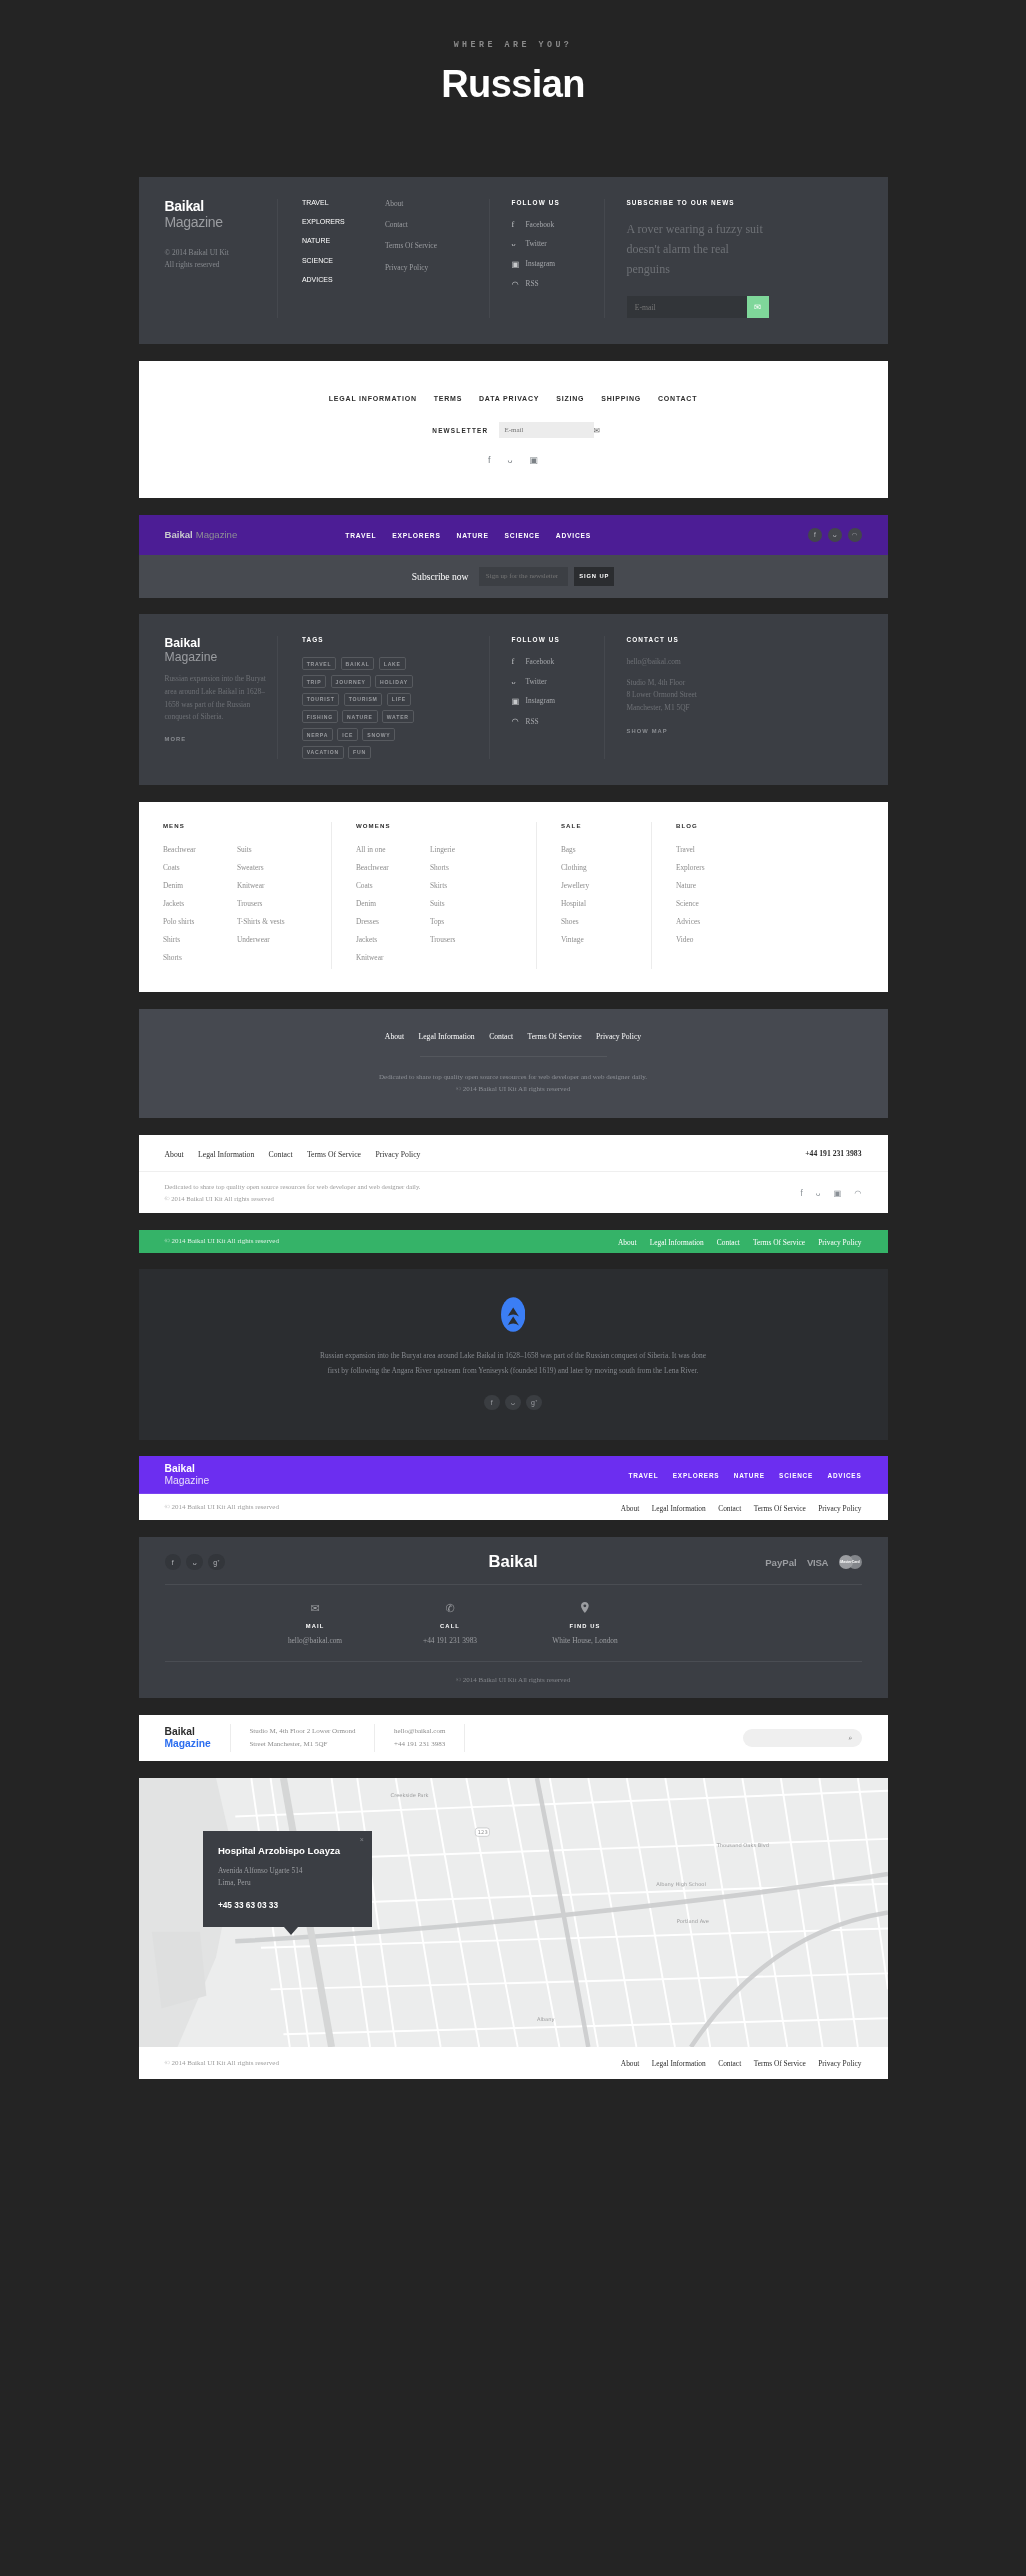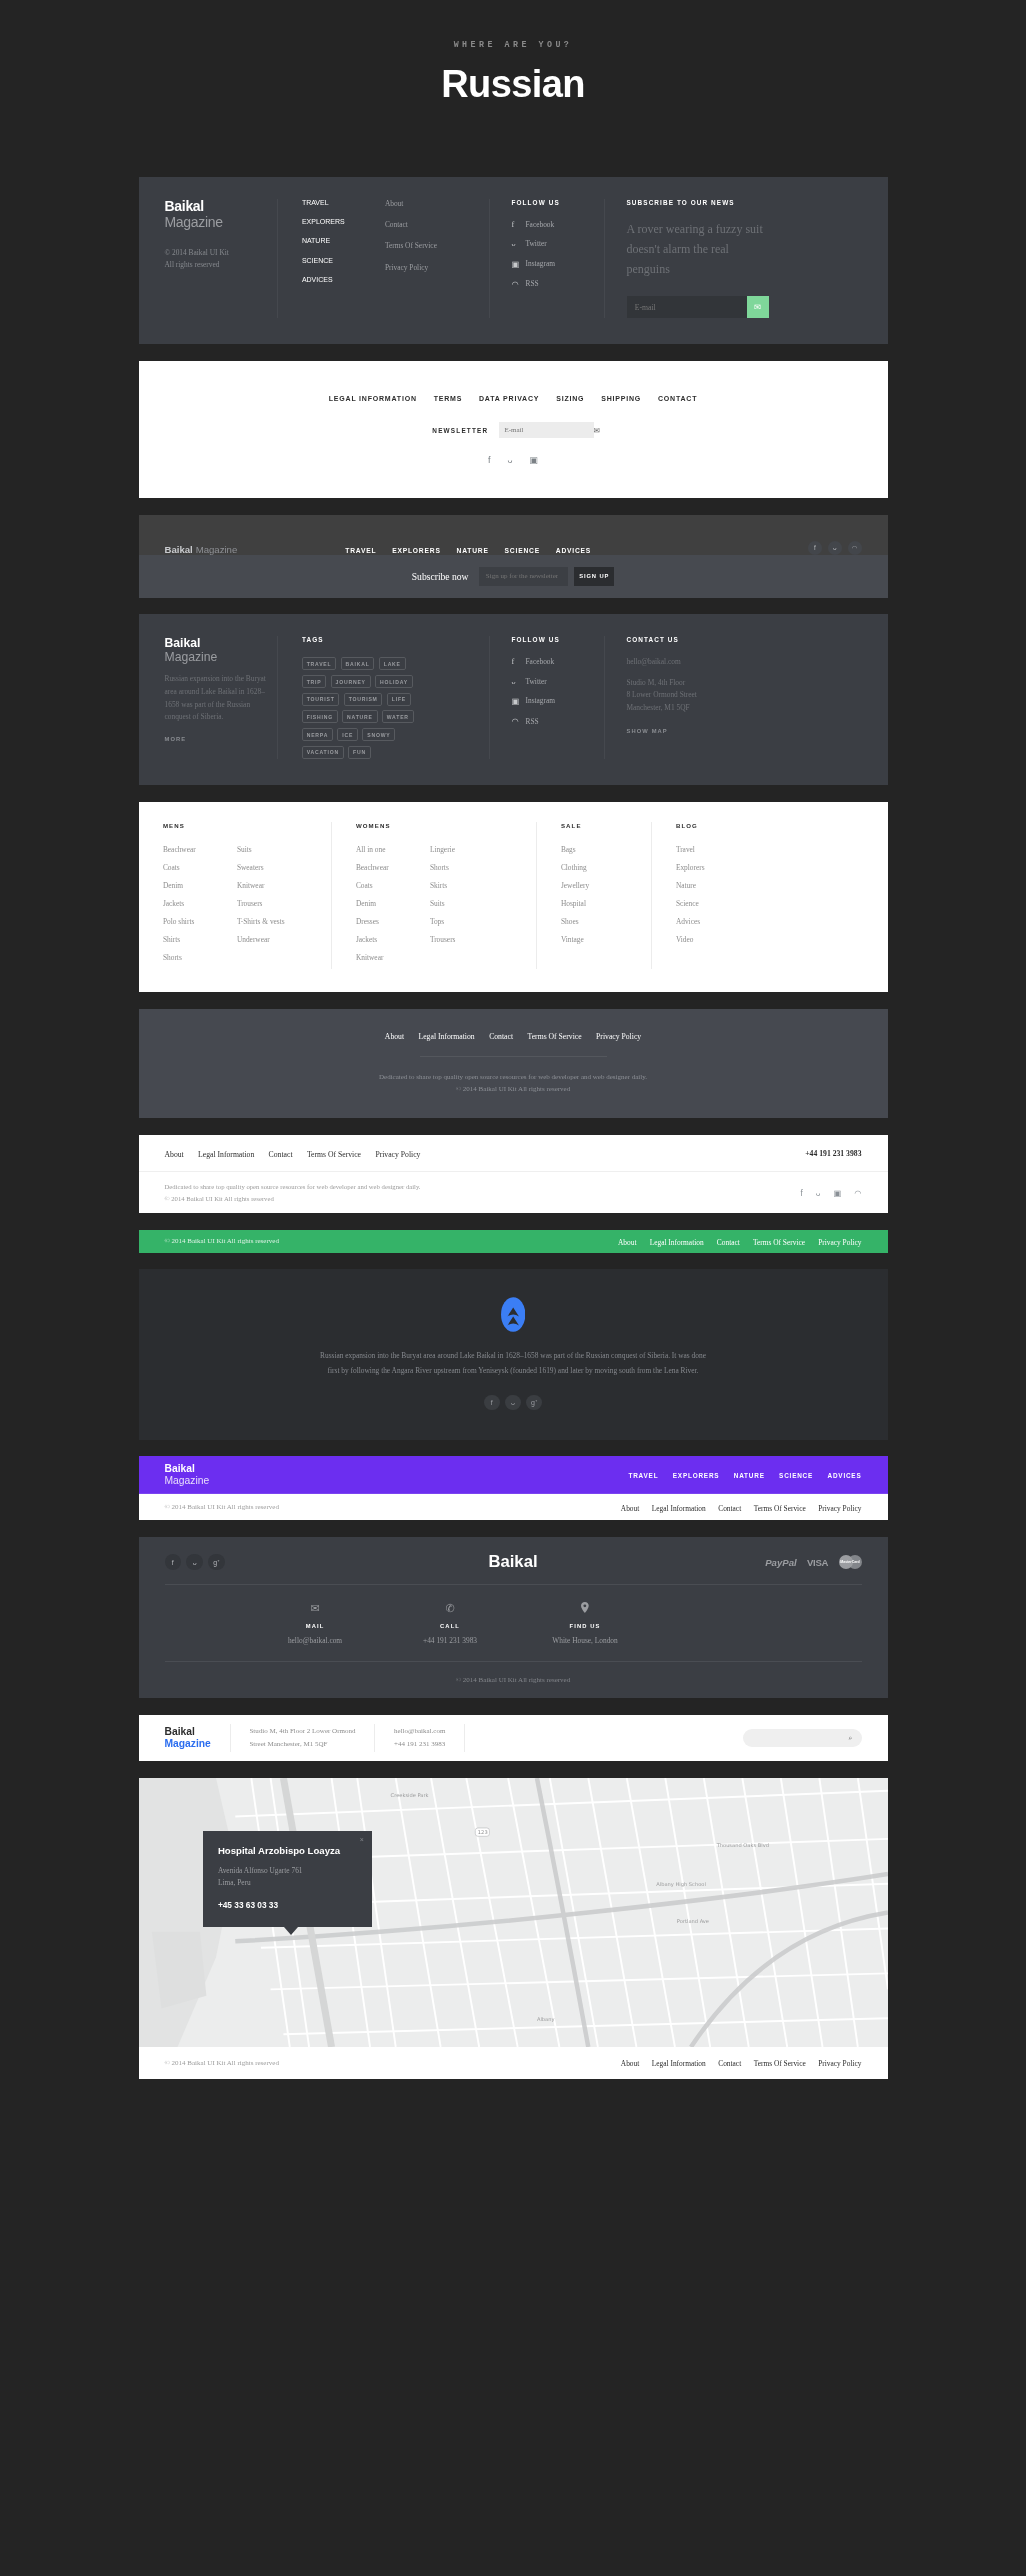--- a/index.html
+++ b/index.html
@@ -75,21 +75,21 @@
   .f2 .links a { color:#2c2c2c; font-size:7px; font-weight:bold; letter-spacing:0.8px; text-transform:uppercase; margin:0 7px;}
   .f2 .nlrow { margin-top:19px; display:flex; justify-content:center; align-items:center;}
   .f2 .nllab { color:#2c2c2c; font-size:6.4px; font-weight:bold; letter-spacing:1.2px; text-transform:uppercase; margin-right:10.3px;}
   .f2 .nlbox { width:95px; height:16.7px; background:#ececec; display:flex; align-items:center; padding:0 5.8px;}
   .f2 .nlbox input{ flex:1; border:0; background:transparent; outline:none; font-size:7px; color:#a3a3a3; font-family:"Liberation Serif", serif;}
   .f2 .nlbox .env { color:#6a6a6a; font-size:7.7px;}
   .f2 .socrow { margin-top:15.4px; }
   .f2 .socrow a { color:#7b8186; font-size:9px; margin:0 7px; }
 
   
-  .f3top { background:#404040; height:40px; display:flex; align-items:flex-end; padding:0 26px;}
+  .f3top { background:#4c1d95; height:40px; display:flex; align-items:center; padding:0 26px;}
   .f3top .lg-b { color:#c8cacd; font-size:9.6px; font-weight:bold;}
   .f3top .lg-m { color:#8e9095; font-size:9.6px;}
   .f3top nav { margin-left:108px; }
   .f3top nav a { color:#fff; font-size:6.7px; font-weight:bold; letter-spacing:0.8px; text-transform:uppercase; margin-right:13px;}
   .f3top .circles { margin-left:auto; display:flex; gap:5.8px;}
   .f3top .circles span{ width:14px;height:14px;border-radius:50%;background:#43464b;color:#b5b7bb;font-size:6.4px;display:flex;align-items:center;justify-content:center;}
   .f3bot { background:#474a50; height:43px; display:flex; align-items:center; justify-content:center;}
   .f3bot .lbl { color:#fff; font-size:9.6px; font-family:"Liberation Serif", serif; margin-right:10.3px;}
   .f3bot input { width:89px; height:19px; background:#3c3f44; border:0; outline:none; color:#9a9ca0; font-size:7px; padding:0 7px; font-family:"Liberation Serif", serif;}
   .f3bot button { margin-left:6.4px; width:40px; height:19px; background:#2b2d30; border:0; color:#fff; font-size:5.8px; font-weight:bold; letter-spacing:0.9px; text-transform:uppercase; cursor:pointer;}
@@ -160,21 +160,21 @@
   .f10b .lrow { margin-left:auto;}
   .f10b .lrow a { color:#2c2c2c; font-size:7.4px; margin-left:9.6px; font-family:"Liberation Serif", serif;}
 
   
   .f11 { background:#3b3e44; padding:16.7px 26px 14px 26px;}
   .f11 .circles{ display:flex; gap:5.1px;}
   .f11 .circles span{ width:16.7px;height:16.7px;border-radius:50%;background:#33363b;color:#b5b7bb;font-size:7px;display:flex;align-items:center;justify-content:center;}
   .f11 .brand{ position:absolute; left:0; right:0; text-align:center; color:#fff; font-size:16.7px; font-weight:bold; pointer-events:none;}
   .f11 .topwrap{ position:relative; display:flex; align-items:center;}
   .f11 .pays{ margin-left:auto; display:flex; align-items:center; gap:10.3px;}
-  .f11 .paypal{ color:#9b9da1; font-size:9.6px; font-weight:bold; font-style:italic;}
+  .f11 .paypal{ color:#9b9da1; font-size:9.6px; font-weight:bold; }
   .f11 .visa{ color:#9b9da1; font-size:9.6px; font-weight:bold; letter-spacing:-0.3px;}
   .f11 .mc{ position:relative; width:23px; height:14px;}
   .f11 .mc i{ position:absolute; top:0; width:14px;height:14px;border-radius:50%;background:#9b9da1;}
   .f11 .mc i.l{ left:0;} .f11 .mc i.r{ right:0; opacity:.75;}
   .f11 .mc b{ position:absolute; inset:0; display:flex;align-items:center;justify-content:center;color:#fff;font-size:3.5px;font-weight:bold;}
   .f11 hr{ border:0; border-top:0.6px solid #4a4d53; margin:14px 0 0 0;}
   .f11 .cells{ display:flex; margin-top:16.7px; padding-left:83px;}
   .f11 .cell{ width:135px; text-align:center;}
   .f11 .cell .ic{ color:#9b9da1; font-size:11px;}
   .f11 .cell .t{ color:#fff; font-size:5.8px; font-weight:bold; letter-spacing:1.1px; text-transform:uppercase; margin-top:7.7px;}
@@ -720,21 +720,21 @@
       </g>
       <g fill="#8b8c8d" font-family="DejaVu Sans, sans-serif" font-size="8">
         <text x="528" y="88">123</text>
           <text x="281" y="210">580</text>
       </g>
     </svg>
     <div class="infow">
       <span class="x">×</span>
       <div class="t">Hospital Arzobispo Loayza</div>
       <div class="a">
-        <span>Avenida Alfonso Ugarte 761</span><br>
+        <span>Avenida Alfonso Ugarte 514</span><br>
         <span>Lima, Peru</span>
       </div>
       <div class="p">+45 33 63 03 33</div>
       <span class="tail"></span>
     </div>
   </div>
   <div class="f13bot">
     <div class="cr">© 2014 Baikal UI Kit All rights reserved</div>
     <div class="lrow">
       <a>About</a>

